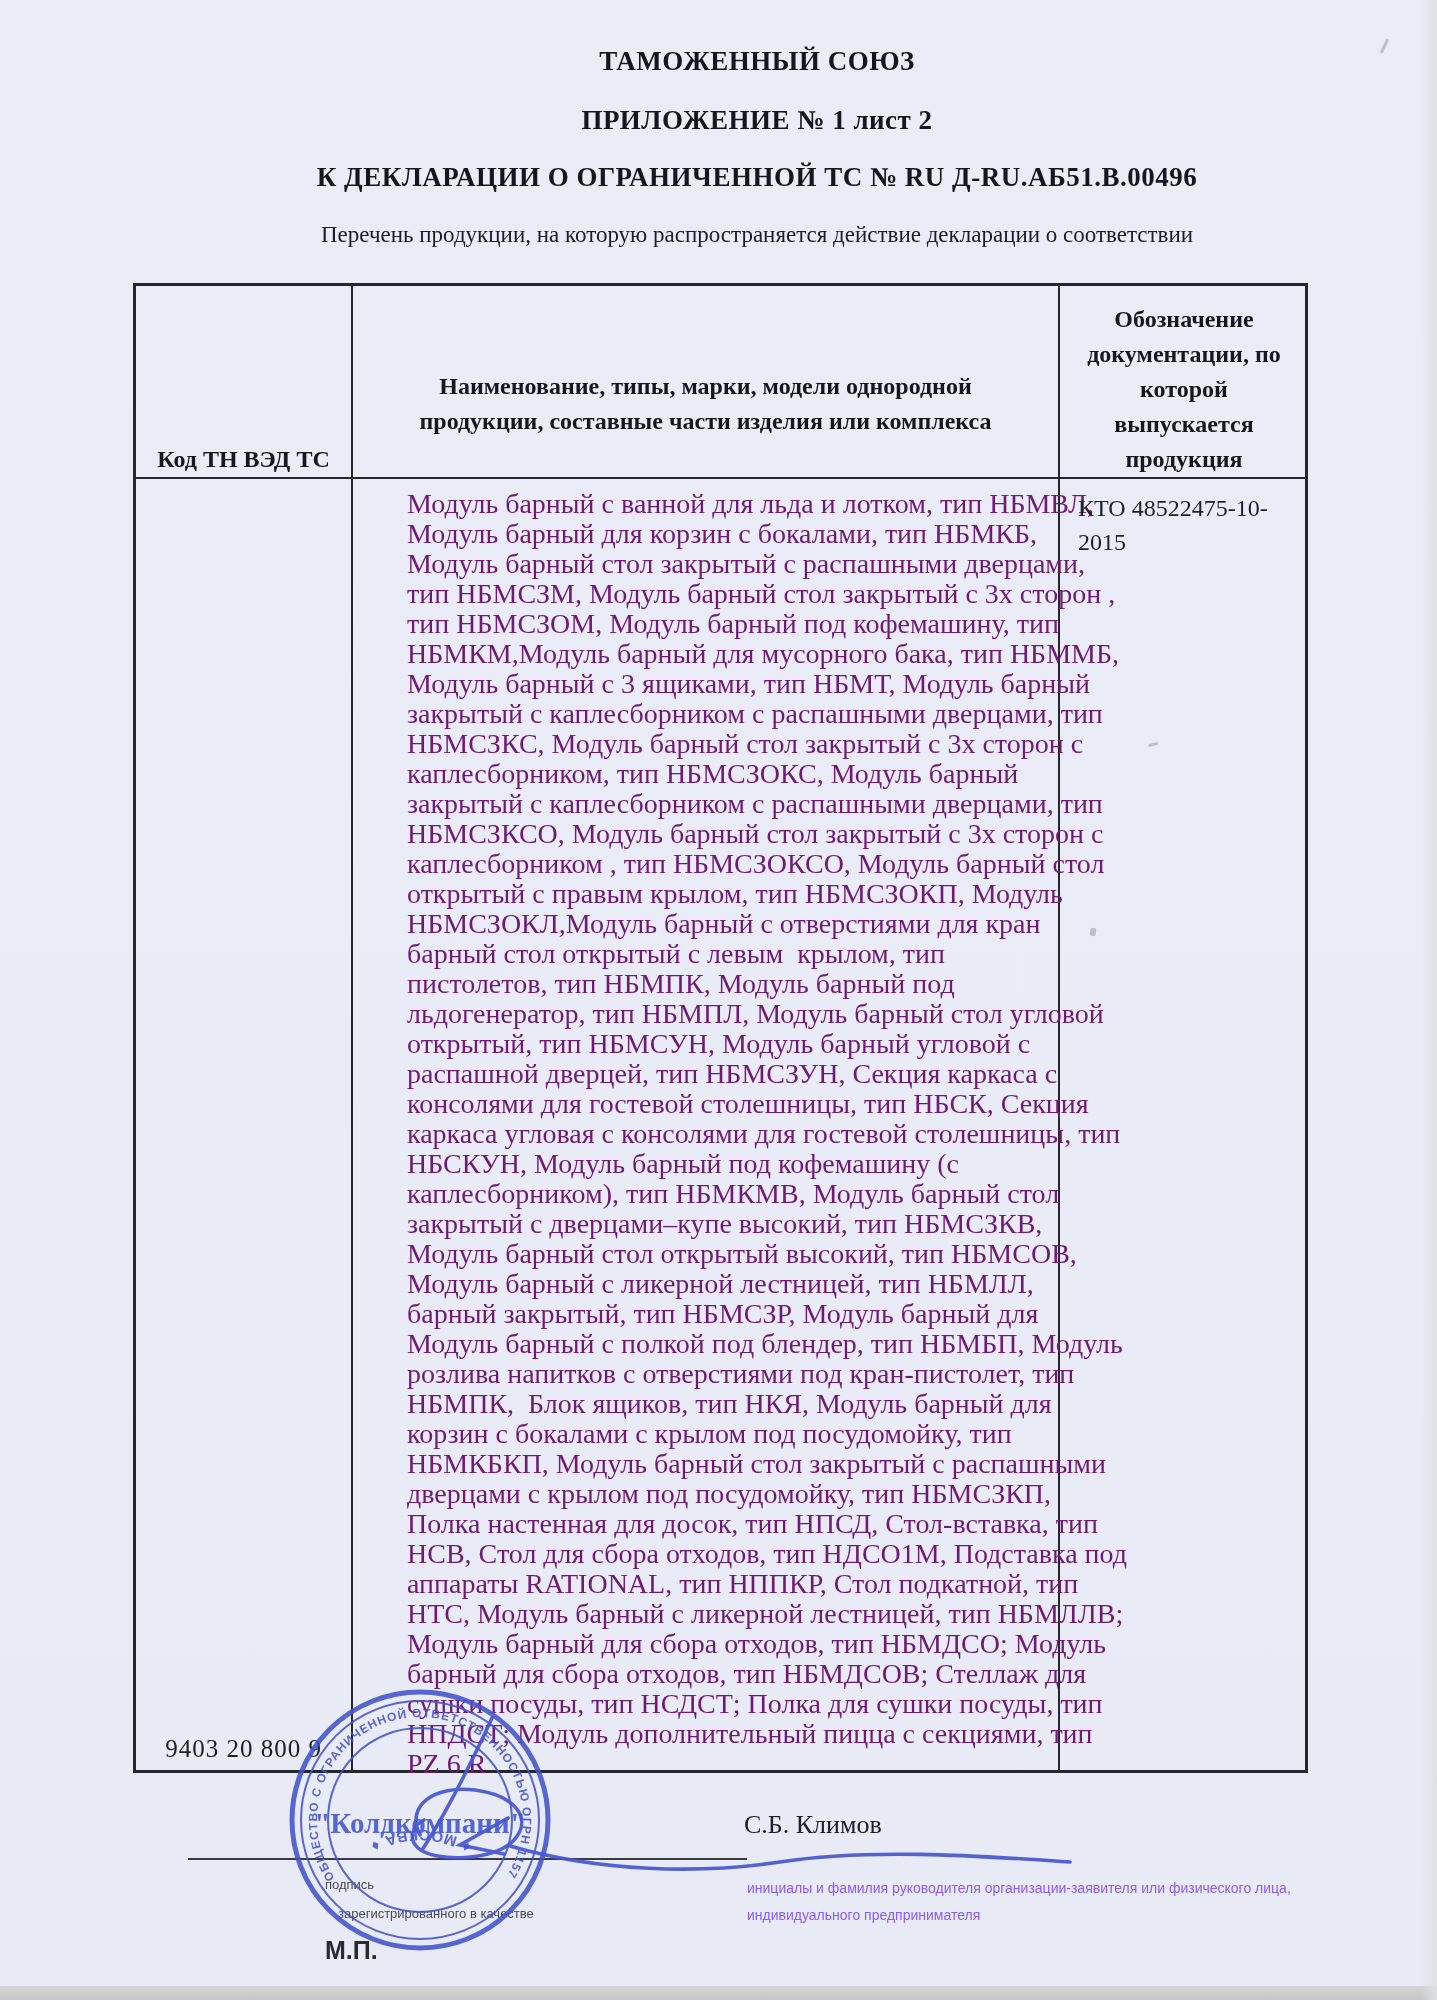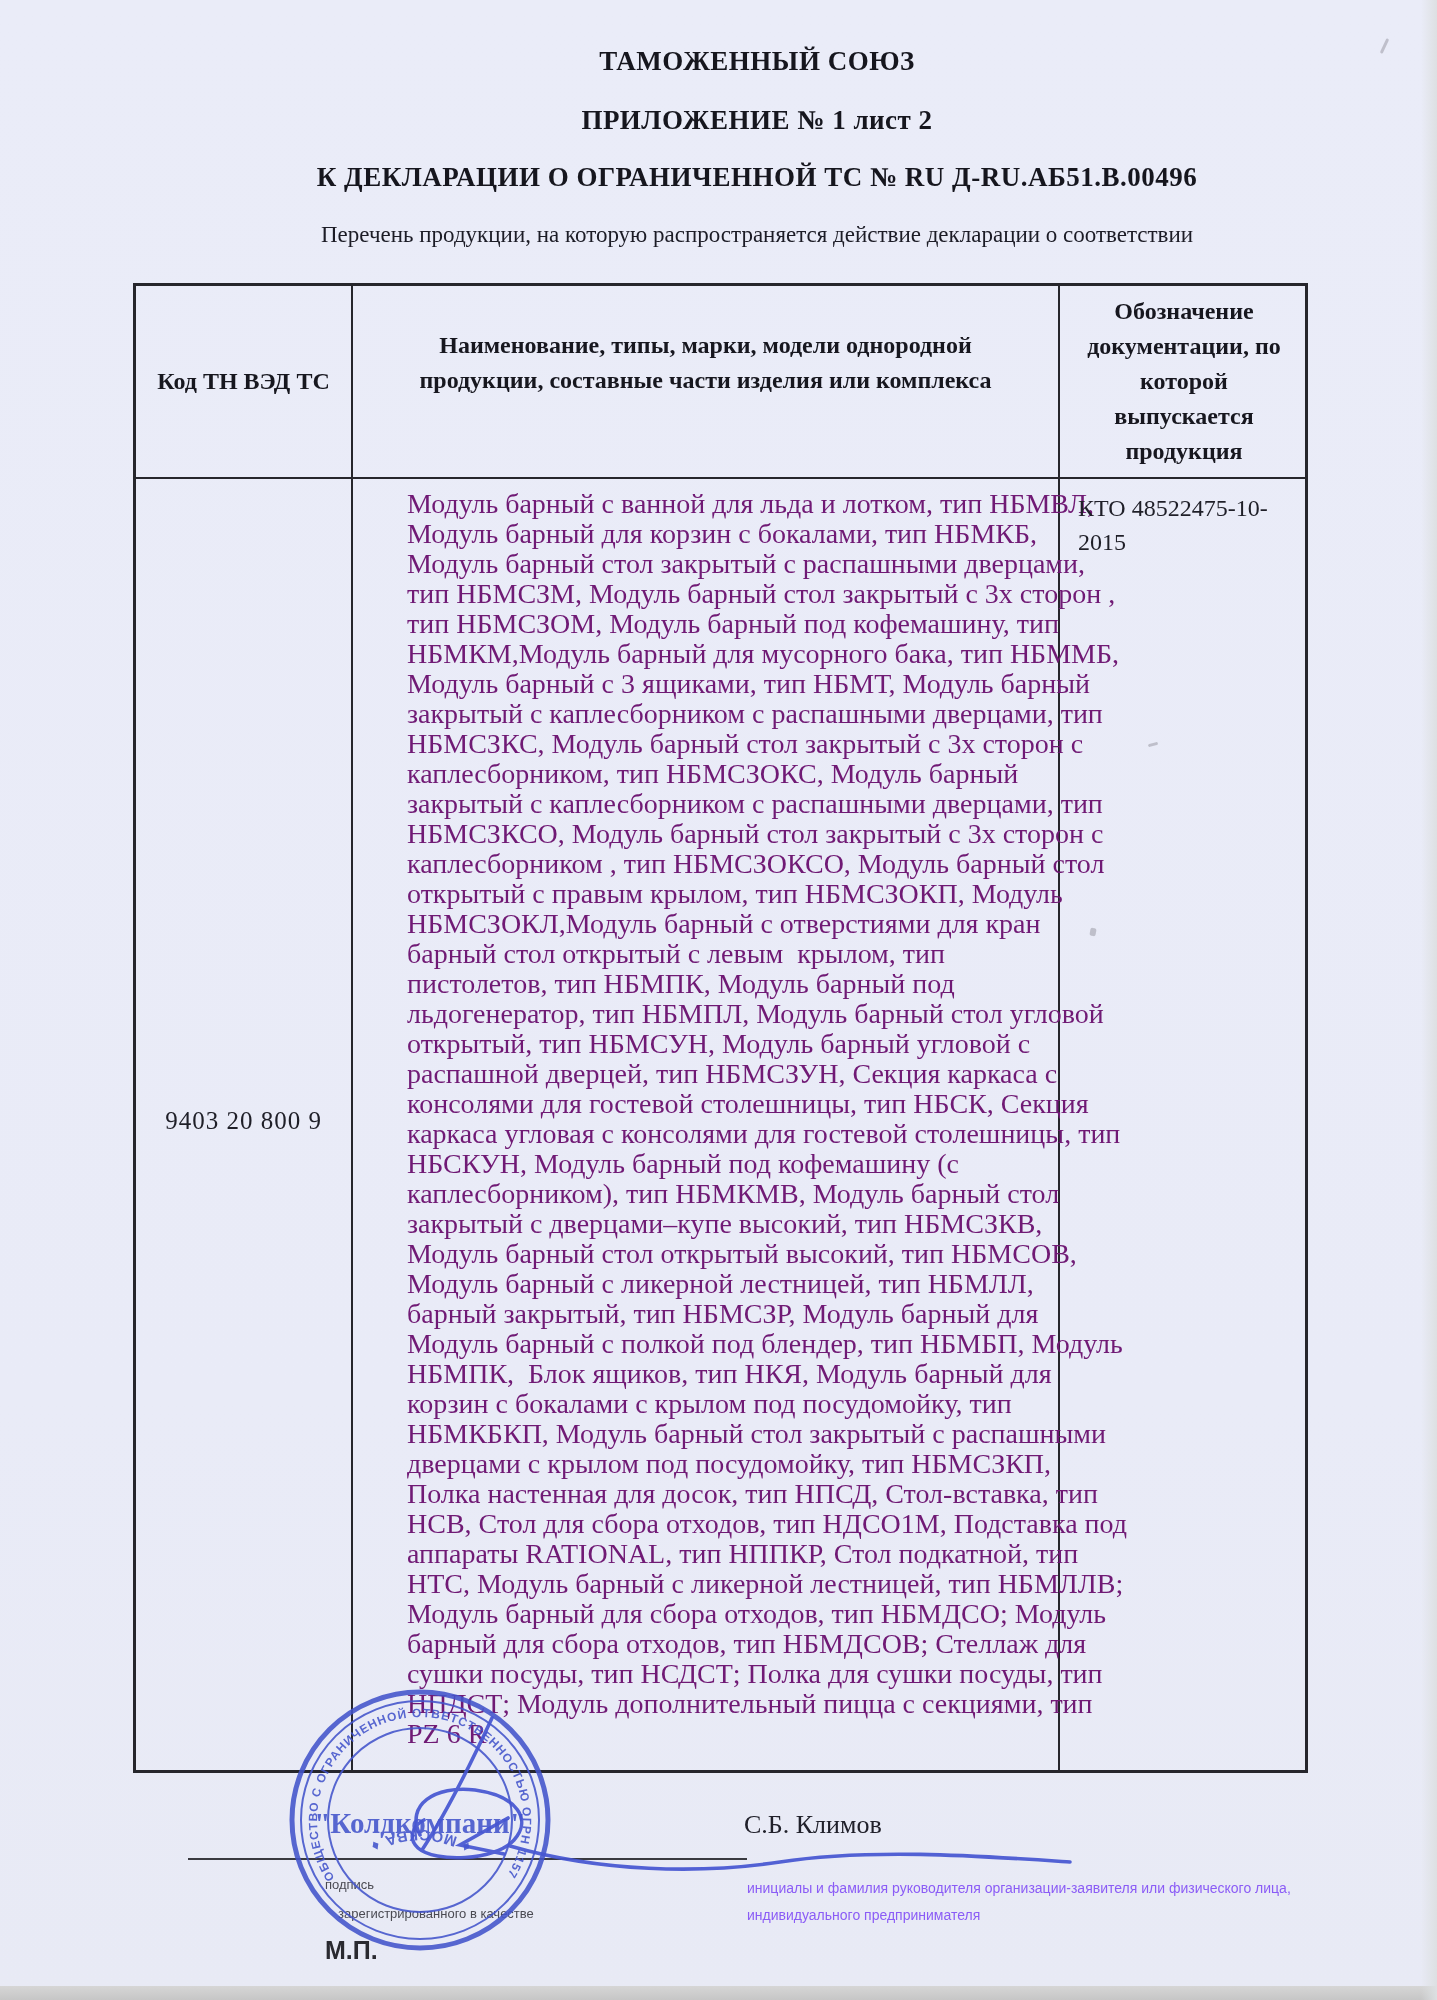--- a/index.html
+++ b/index.html
@@ -10,21 +10,21 @@
   }
   .page{position:absolute;inset:0;}
   
   .headings{position:absolute;left:77px;top:0;width:1360px;text-align:center;}
   .h1{position:absolute;left:0;width:100%;font-weight:bold;font-size:27px;letter-spacing:.5px;color:#16161e;}
   .subtitle{position:absolute;left:0;width:100%;font-size:23px;color:#1c1c26;}
   
   .tbl{position:absolute;left:133px;top:283px;width:1175px;height:1490px;border:3px solid #26262c;box-sizing:border-box;}
   .vline{position:absolute;top:0;bottom:0;width:2px;background:#26262c;}
   .hline{position:absolute;left:0;right:0;height:2px;background:#26262c;}
-  .cell{position:absolute;box-sizing:border-box;display:flex;align-items:center;justify-content:center;text-align:center;}
+  .cell{position:absolute;box-sizing:border-box;display:flex;align-items:flex-end;justify-content:center;text-align:center;}
   .th{font-weight:bold;font-size:24px;line-height:35px;color:#17171f;}
   .code{font-size:25px;letter-spacing:1px;}
   .bodytext{position:absolute;left:227px;top:203px;width:700px;font-size:28px;line-height:30px;color:#701a75;margin-left:44px;}
   .tline{white-space:pre;}
   .doccol{position:absolute;left:942px;top:205px;width:230px;font-size:24px;line-height:34px;}
   
   .sigline{position:absolute;left:188px;top:1858px;width:559px;height:2px;background:#3a3a40;}
   .klimov{position:absolute;left:744px;top:1810px;font-size:26px;color:#20202a;}
   .fineprint{position:absolute;font-family:"Liberation Sans",sans-serif;font-size:14px;color:#8b5cf6;}
   .leftlabel{position:absolute;font-family:"Liberation Sans",sans-serif;font-size:13px;color:#4a4a52;}
@@ -101,20 +101,21 @@
           <div class="tline">распашной дверцей, тип НБМСЗУН, Секция каркаса с</div>
           <div class="tline">консолями для гостевой столешницы, тип НБСК, Секция</div>
           <div class="tline">каркаса угловая с консолями для гостевой столешницы, тип</div>
           <div class="tline">НБСКУН, Модуль барный под кофемашину (с</div>
           <div class="tline">каплесборником), тип НБМКМВ, Модуль барный стол</div>
           <div class="tline">закрытый с дверцами–купе высокий, тип НБМСЗКВ,</div>
           <div class="tline">Модуль барный стол открытый высокий, тип НБМСОВ,</div>
           <div class="tline">Модуль барный с ликерной лестницей, тип НБМЛЛ,</div>
           <div class="tline">барный закрытый, тип НБМСЗР, Модуль барный для</div>
           <div class="tline">Модуль барный с полкой под блендер, тип НБМБП, Модуль</div>
+          <div class="tline">розлива напитков с отверстиями под кран-пистолет, тип</div>
           <div class="tline">НБМПК,  Блок ящиков, тип НКЯ, Модуль барный для</div>
           <div class="tline">корзин с бокалами с крылом под посудомойку, тип</div>
           <div class="tline">НБМКБКП, Модуль барный стол закрытый с распашными</div>
           <div class="tline">дверцами с крылом под посудомойку, тип НБМСЗКП,</div>
           <div class="tline">Полка настенная для досок, тип НПСД, Стол-вставка, тип</div>
           <div class="tline">НСВ, Стол для сбора отходов, тип НДСО1М, Подставка под</div>
           <div class="tline">аппараты RATIONAL, тип НППКР, Стол подкатной, тип</div>
           <div class="tline">НТС, Модуль барный с ликерной лестницей, тип НБМЛЛВ;</div>
           <div class="tline">Модуль барный для сбора отходов, тип НБМДСО; Модуль</div>
           <div class="tline">барный для сбора отходов, тип НБМДСОВ; Стеллаж для</div>

